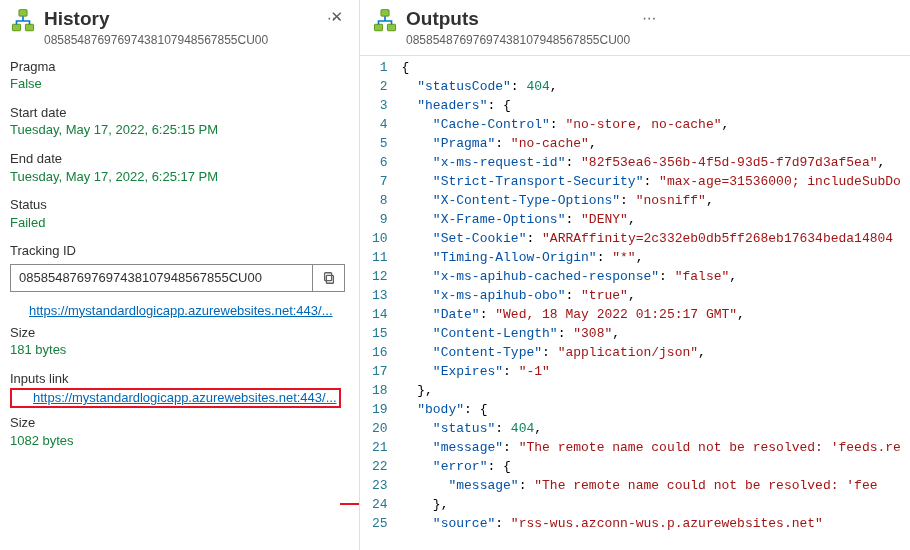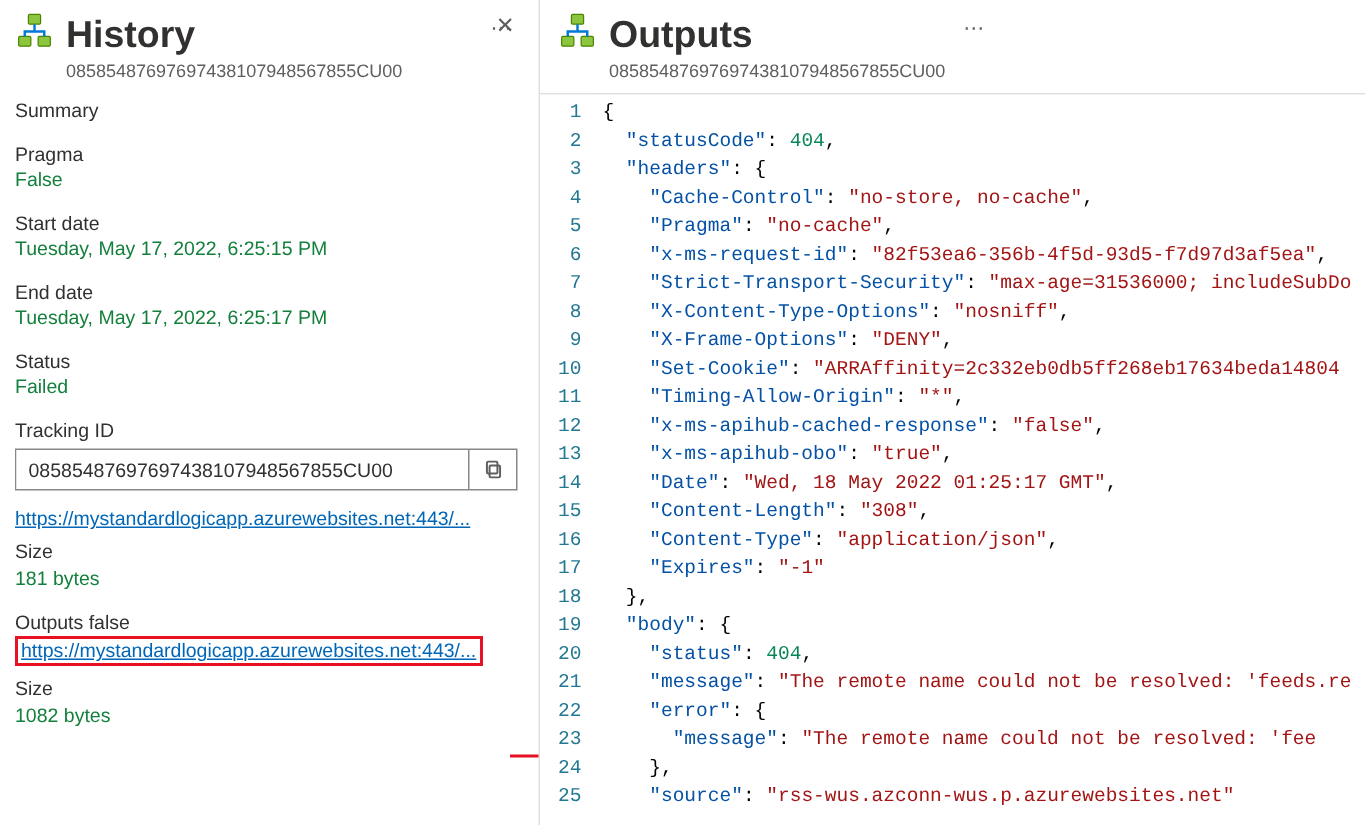--- a/index.html
+++ b/index.html
@@ -28,21 +28,21 @@
     flex-direction: column;
   }
   .panel-header {
     display: flex;
     align-items: flex-start;
     gap: 8px;
     margin-bottom: 10px;
   }
   .panel-header .title-block { flex: 1; min-width: 0; }
   .panel-title {
-    font-size: 25px;
+    font-size: 19px;
     font-weight: 600;
     color: #323130;
     line-height: 1.2;
   }
   .panel-sub {
     font-size: 12px;
     color: #605e5c;
     white-space: nowrap;
     overflow: hidden;
     text-overflow: ellipsis;
@@ -58,21 +58,21 @@
     position: absolute;
     top: 6px; right: 10px;
     font-size: 15px;
     color: #605e5c;
     cursor: pointer;
     padding: 2px 6px;
   }
   .section { margin-top: 11px; }
   .label-row { color: #323130; font-size: 13px; line-height: 1.35; }
   .value-row { color: #15803d; font-size: 13px; line-height: 1.35; }
-  .link { color: #0067b8; text-decoration: underline; cursor: pointer; font-size: 13px; }
+  .link { color: #0067b8; text-decoration: underline; cursor: pointer; font-size: 13px; margin-left: 19px; }
   .tracking-field {
     display: flex;
     align-items: stretch;
     border: 1px solid #8a8886;
     margin-top: 4px;
     height: 28px;
   }
   .tracking-field input {
     flex: 1;
     border: none;
@@ -155,21 +155,20 @@
         <rect x="19" y="20" width="10" height="8" rx="1" fill="#8cc63f" stroke="#4b8400"></rect>
         <path d="M16 10 V15 M8 20 V16 H24 V20 M16 15 V16" stroke="#0078d4" stroke-width="2" fill="none"></path>
       </svg>
       <div class="title-block">
         <div class="panel-title">History</div>
         <div class="panel-sub">08585487697697438107948567855CU00</div>
       </div>
       <span class="more-dots">⋯</span>
     </div>
 
-    <div class="section label-row">Summary</div>
 
     <div class="section">
       <div class="label-row">Pragma</div>
       <div class="value-row">False</div>
     </div>
 
     <div class="section">
       <div class="label-row">Start date</div>
       <div class="value-row">Tuesday, May 17, 2022, 6:25:15 PM</div>
     </div>
@@ -199,21 +198,21 @@
 
     <div class="section">
       <a class="link">https://mystandardlogicapp.azurewebsites.net:443/...</a>
     </div>
     <div class="section" style="margin-top:6px">
       <div class="label-row">Size</div>
       <div class="value-row">181 bytes</div>
     </div>
 
     <div class="section">
-      <div class="label-row">Outputs false</div>
+      <div class="label-row">Inputs link</div>
       <span class="outputs-highlight">
         <a class="link">https://mystandardlogicapp.azurewebsites.net:443/...</a>
       </span>
     </div>
     <div class="section" style="margin-top:6px">
       <div class="label-row">Size</div>
       <div class="value-row">1082 bytes</div>
     </div>
 
     <svg class="arrow-annot" width="60" height="20" viewBox="0 0 60 20">

